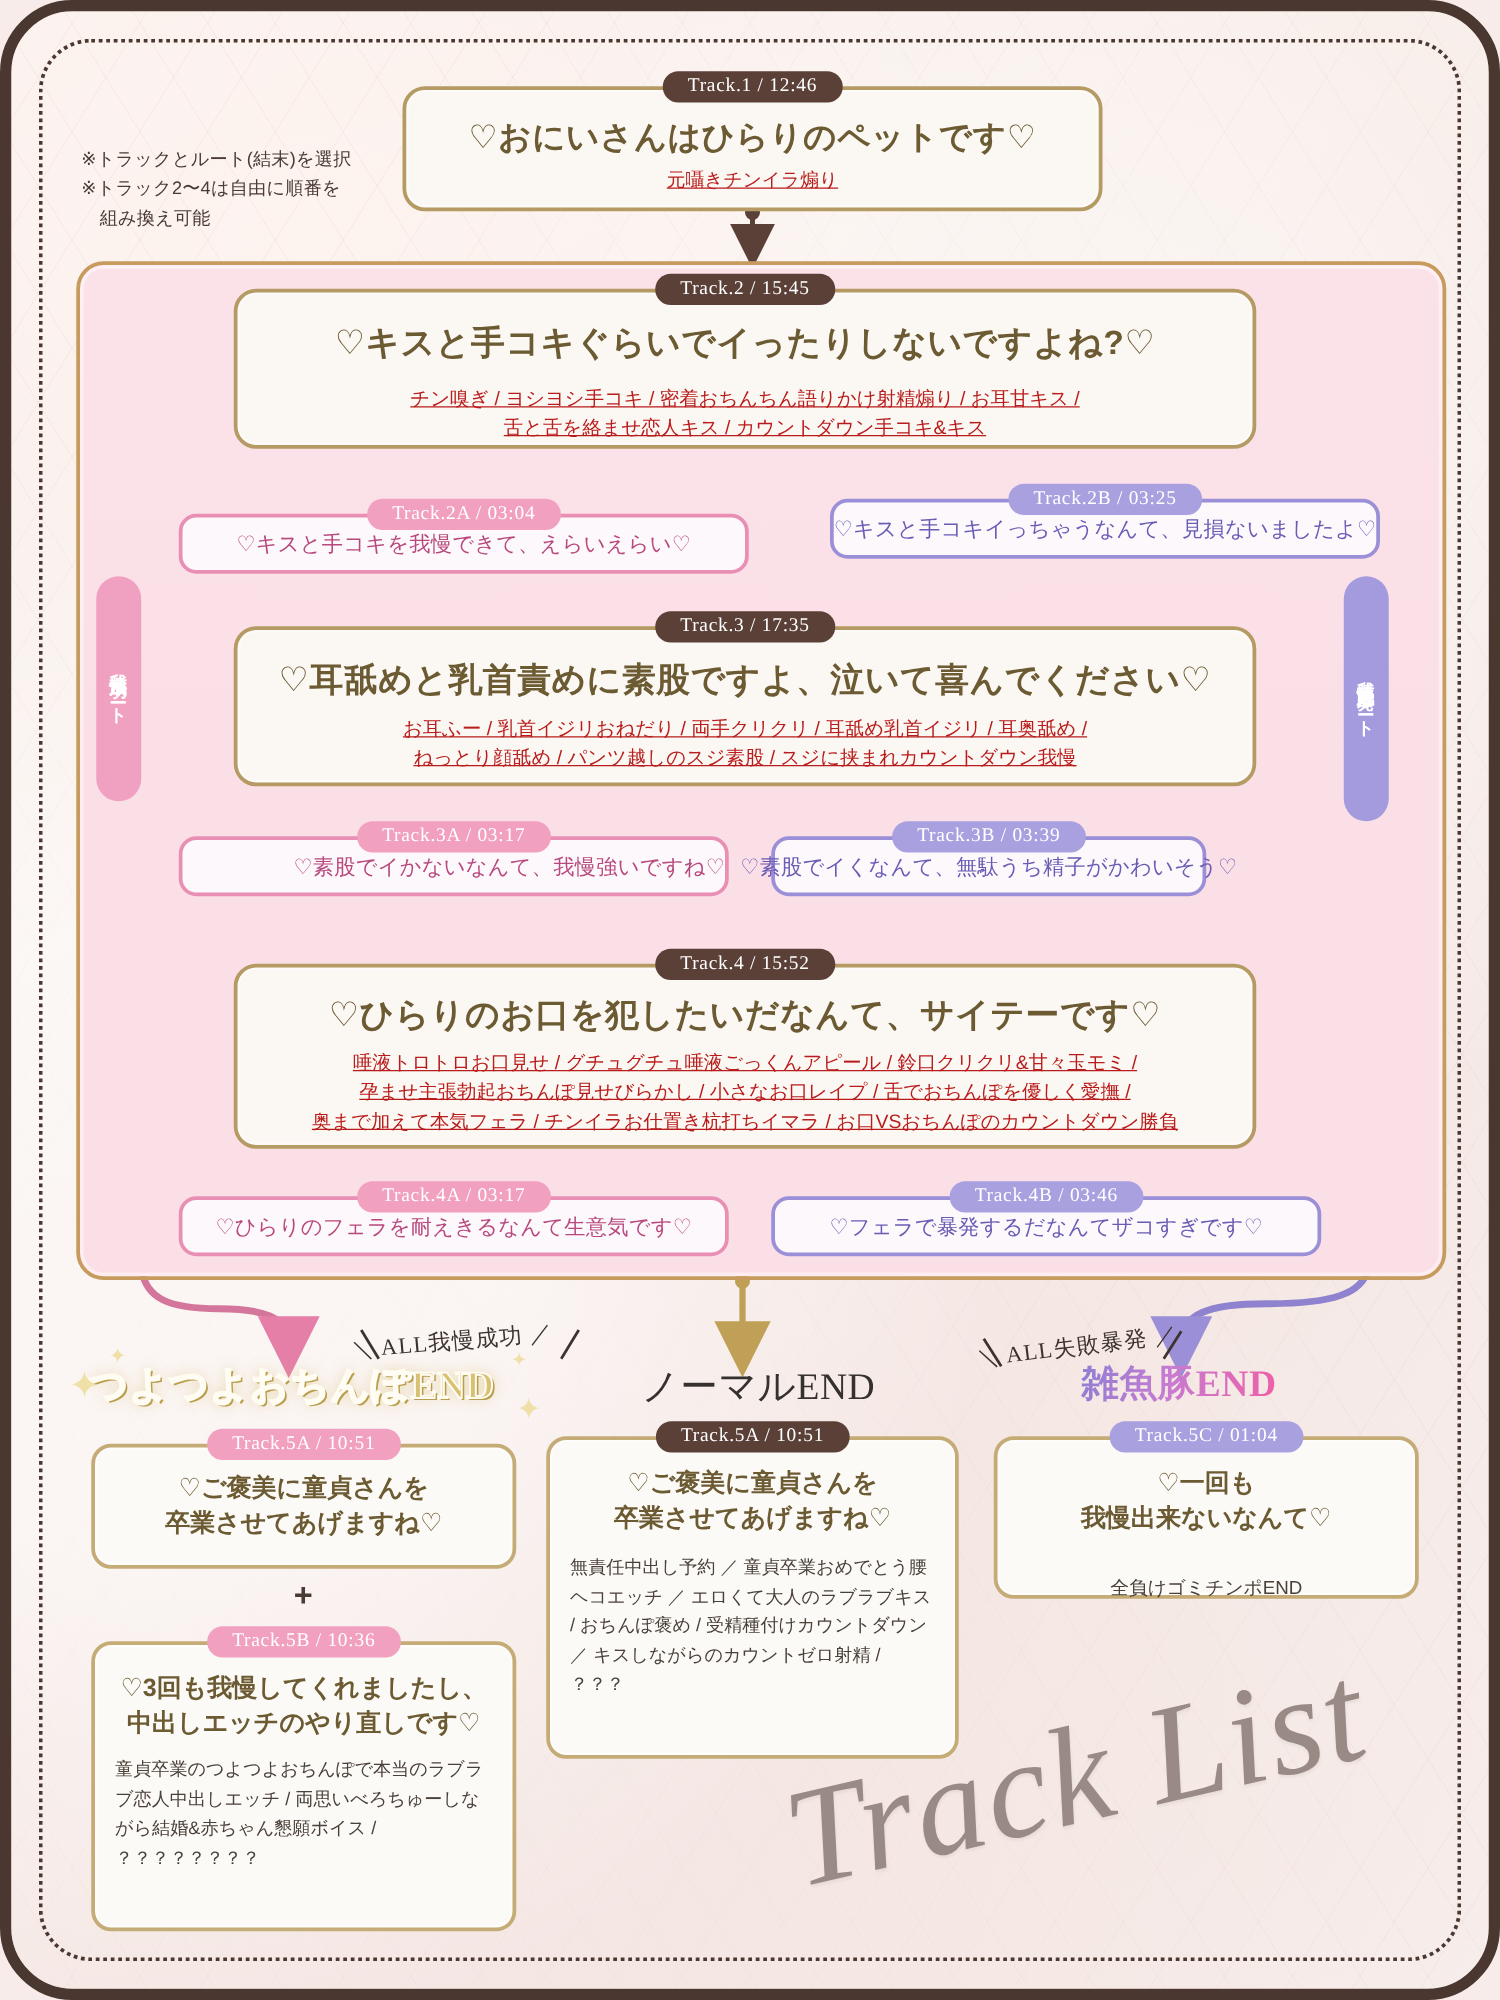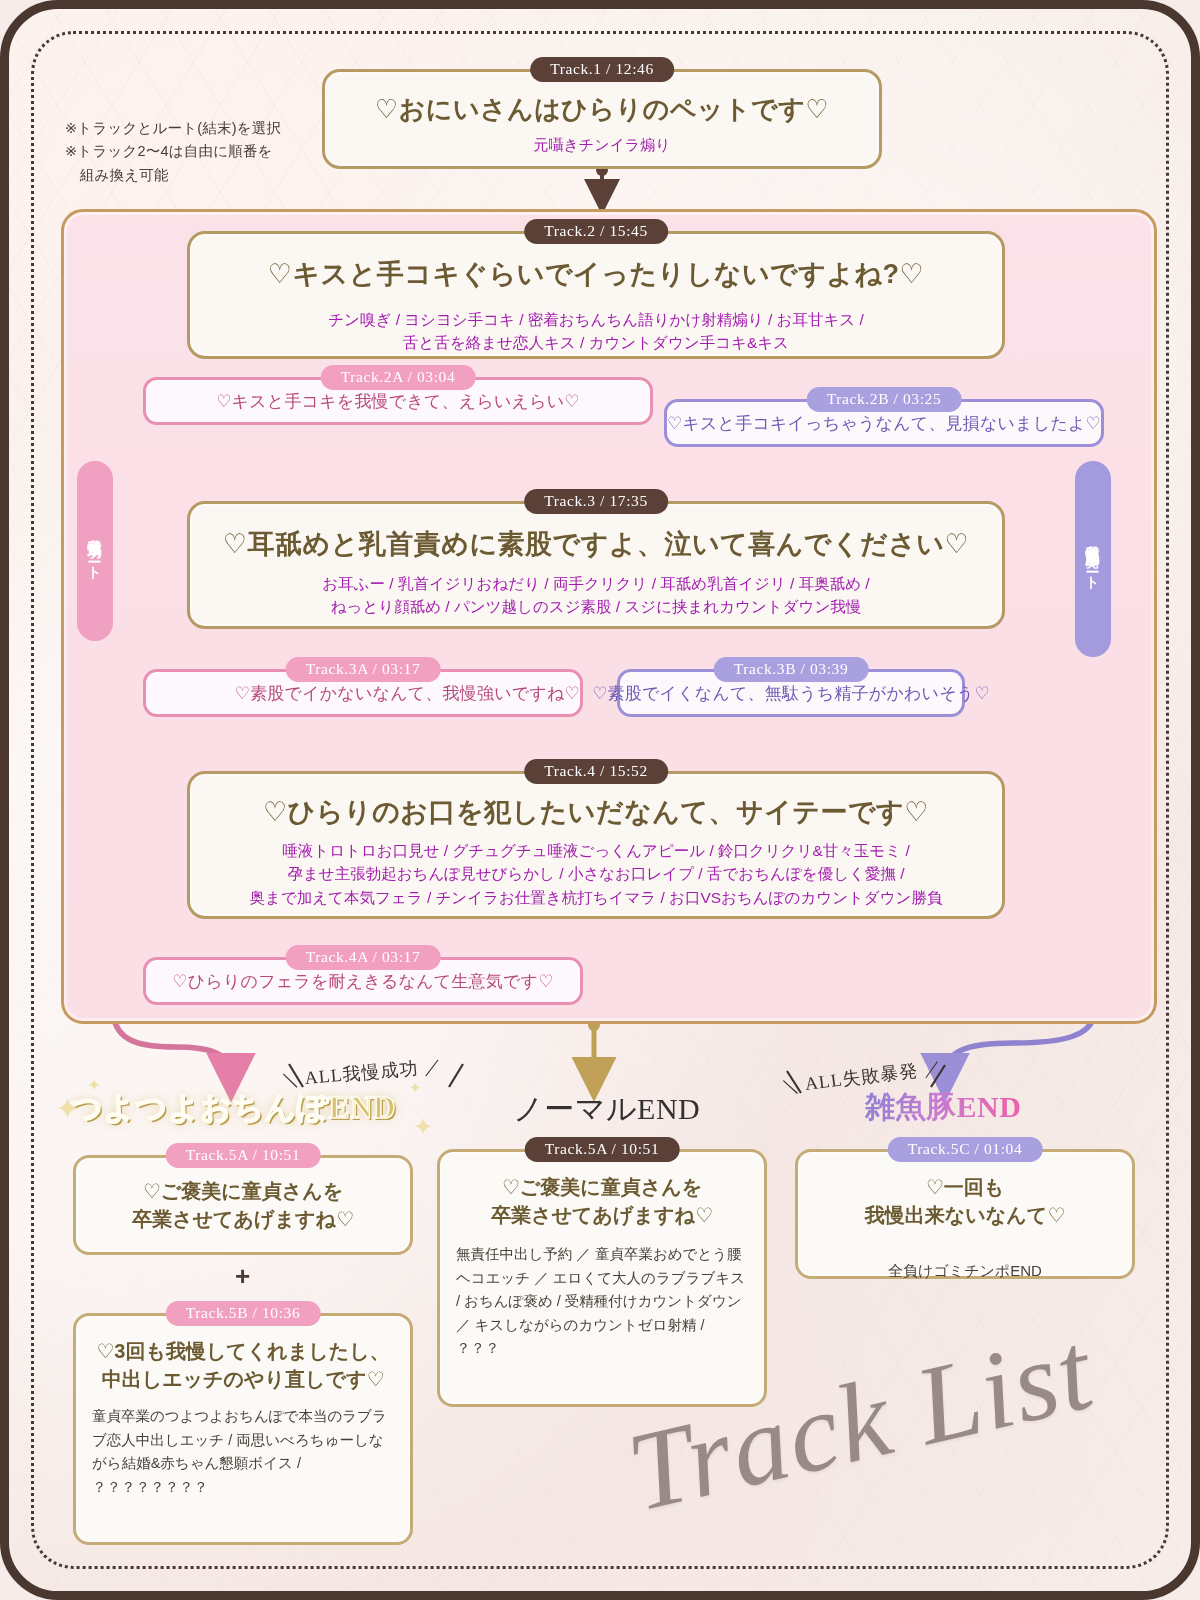--- a/index.html
+++ b/index.html
@@ -77,21 +77,21 @@
     background: #fbf7f2;
     border: 3px solid #b59a63;
     border-radius: 18px;
     box-shadow: 0 0 0 2px rgba(255,255,255,.5) inset;
     text-align: center;
   }
   .card .title {
     color: #6b5a32; font-weight: bold; letter-spacing: .5px;
   }
   .card .subs {
-    color: #a21caf; line-height: 1.5;
+    color: #b91c1c; line-height: 1.5; text-decoration: underline;
   }
 
   
   #t1 { left: 313px; top: 60px; width: 560px; height: 100px; padding-top: 20px; }
   #t1 .title { font-size: 26px; }
   #t1 .subs { font-size: 15px; margin-top: 7px; }
 
   
   #routebox {
     left: 52px; top: 200px; width: 1096px; height: 815px;
@@ -116,21 +116,21 @@
 
   
   .branch {
     position: absolute; height: 48px; border-radius: 14px;
     background: #fdf8fb; display: flex; align-items: center; justify-content: center;
     font-size: 17px; letter-spacing: .2px; white-space: nowrap;
   }
   .branch.pink { border: 3px solid #e98fb4; color: #b8497e; }
   .branch.purple { border: 3px solid #9b8fd8; color: #6a5bb5; }
 
-  #t2a { left: 134px; top: 368px; width: 510px; }
+  #t2a { left: 134px; top: 402px; width: 456px; }
   #t2b { left: 608px; top: 390px; width: 440px; margin-left: 47px; }
   #t3a { left: 134px; top: 660px; width: 440px; justify-content: flex-end; }
   #t3b { left: 608px; top: 660px; width: 348px; }
   #t4a { left: 134px; top: 948px; width: 440px; }
   #t4b { left: 608px; top: 948px; width: 440px; }
 
   
   .vroute {
     position: absolute; width: 36px; border-radius: 18px;
     writing-mode: vertical-rl; text-orientation: upright;
@@ -327,20 +327,24 @@
     <span class="pill dark">Track.4 / 15:52</span>
     <div class="title">♡ひらりのお口を犯したいだなんて、サイテーです♡</div>
     <div class="subs" style="white-space:pre-line">唾液トロトロお口見せ / グチュグチュ唾液ごっくんアピール / 鈴口クリクリ&amp;甘々玉モミ /
 孕ませ主張勃起おちんぽ見せびらかし / 小さなお口レイプ / 舌でおちんぽを優しく愛撫 /
 奥まで加えて本気フェラ / チンイラお仕置き杭打ちイマラ / お口VSおちんぽのカウントダウン勝負</div>
   </div>
   <div class="branch pink" id="t4a">
     <span class="pill pink">Track.4A / 03:17</span>
     <span>♡ひらりのフェラを耐えきるなんて生意気です♡</span>
   </div>
+  <div class="branch purple" id="t4b">
+    <span class="pill purple">Track.4B / 03:46</span>
+    <span>♡フェラで暴発するだなんてザコすぎです♡</span>
+  </div>
 
   <div class="handnote" id="hn1">＼ ALL我慢成功 ／</div>
   <div class="endtitle" id="end1title">つよつよおちんぽEND</div>
   <div class="sparkle" style="left:46px;top:1082px;font-size:30px">✦</div>
   <div class="sparkle" style="left:78px;top:1066px;font-size:17px">✦</div>
   <div class="sparkle" style="left:400px;top:1070px;font-size:15px">✦</div>
   <div class="sparkle" style="left:404px;top:1104px;font-size:24px">✦</div>
 
   <div class="endtitle" id="end2title">ノーマルEND</div>
 

